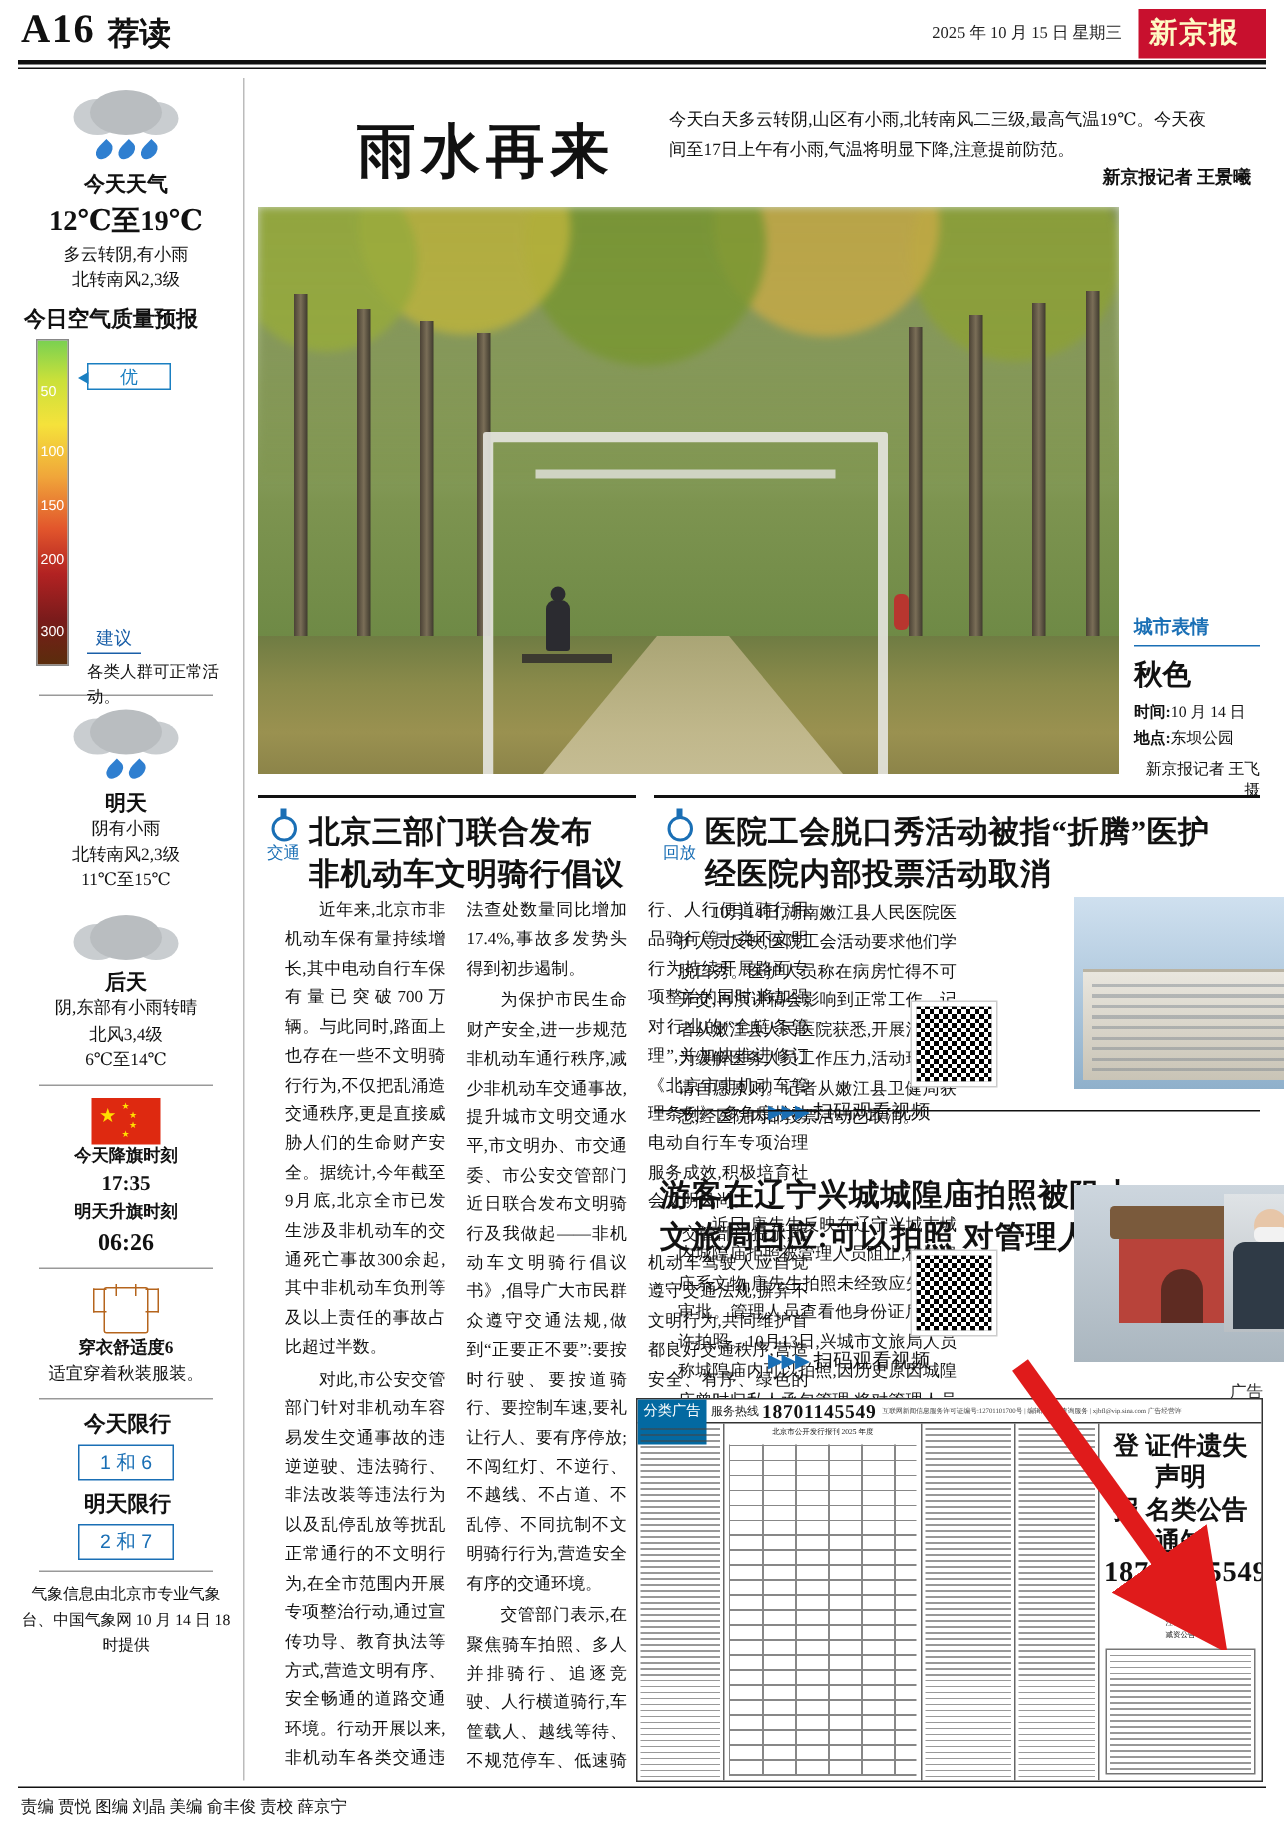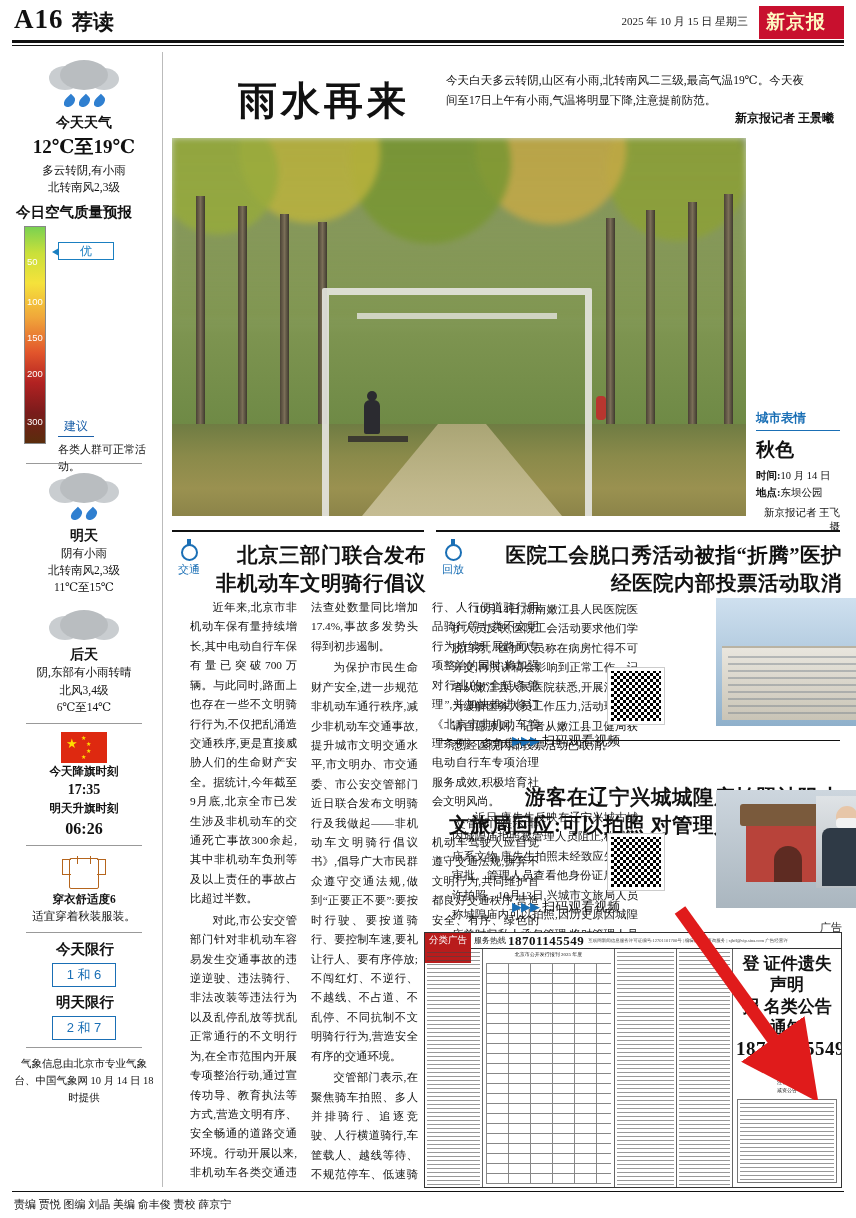--- a/index.html
+++ b/index.html
@@ -178,21 +178,21 @@
   }
   .badge .ring:after {
     content:""; position:absolute; left:50%; top:-7px; margin-left:-1.6px;
     width:3.2px; height:7px; background:#1a6fb5;
   }
   .badge .txt {
     margin-top:2px; font-size:11px; color:#1a6fb5; line-height:1.1; text-align:center;
     font-family:"Liberation Sans",sans-serif;
   }
   .art-title {
-    font-size:20.5px; font-weight:bold; line-height:1.35; letter-spacing:.5px;text-align:right;
+    font-size:20.5px; font-weight:bold; line-height:1.35; letter-spacing:.5px;
   }
   .body-col {
     font-size:11.3px; line-height:1.72; text-align:justify;
   }
   .body-col p { margin:0 0 2px 0; text-indent:2em; }
   .byline { font-size:11.5px; font-weight:bold; text-align:right; margin-top:4px;}
 
   .qr { width:56px; height:56px; background:
       repeating-linear-gradient(0deg,#000 0 3px,#fff 3px 6px),
       repeating-linear-gradient(90deg,#000 0 3px,#fff 3px 6px);
@@ -216,21 +216,21 @@
   .tourist { position:absolute; right:2px; top:6px; width:66px; height:92px; background:linear-gradient(to bottom,#dfe3e6,#b9bfc4); }
   .tourist .head { position:absolute; left:20px; top:10px; width:22px; height:22px; background:#e7c6a8; border-radius:50%;}
   .tourist .coat { position:absolute; left:6px; top:32px; width:52px; height:58px; background:#2f3a46; border-radius:8px 8px 0 0;}
   .tourist .mask { position:absolute; left:20px; top:22px; width:22px; height:10px; background:#f2f2f2; border-radius:4px;}
   .tourist .phone { position:absolute; left:40px; top:36px; width:12px; height:20px; background:#111; border:1px solid #ccc;}
 
   
   .ads-label { position:absolute; right:14px; font-size:11px; color:#333; }
   .ads { position:absolute; border:1px solid #333; background:#fff; overflow:hidden; }
   .ads-head { height:16px; border-bottom:1px solid #333; display:flex; align-items:center; font-size:10px; }
-  .ads-head .tag { background:#b91c1c; color:#fff; padding:16px 4px; font-size:9.5px; margin-right:3px;}
+  .ads-head .tag { background:#0369a1; color:#fff; padding:16px 4px; font-size:9.5px; margin-right:3px;}
   .ads-phone { font-weight:bold; font-size:13px; letter-spacing:.5px; }
   .ads-grid { position:absolute; left:0; top:16px; right:0; bottom:0; display:flex; }
   .ads-col { border-right:1px solid #666; position:relative; }
   .micro-lines { position:absolute; inset:2px;
     background:repeating-linear-gradient(0deg, #444 0 1px, transparent 1px 4px); opacity:.55;}
   .ads-right-title { font-size:17px; font-weight:bold; line-height:1.25; text-align:center; }
   .ads-right-phone { font-size:19px; font-weight:bold; text-align:center; letter-spacing:.5px;}
   .ads-table { position:absolute; font-size:4.5px; }
   .ads-table-lines { position:absolute; inset:0;
     background:

